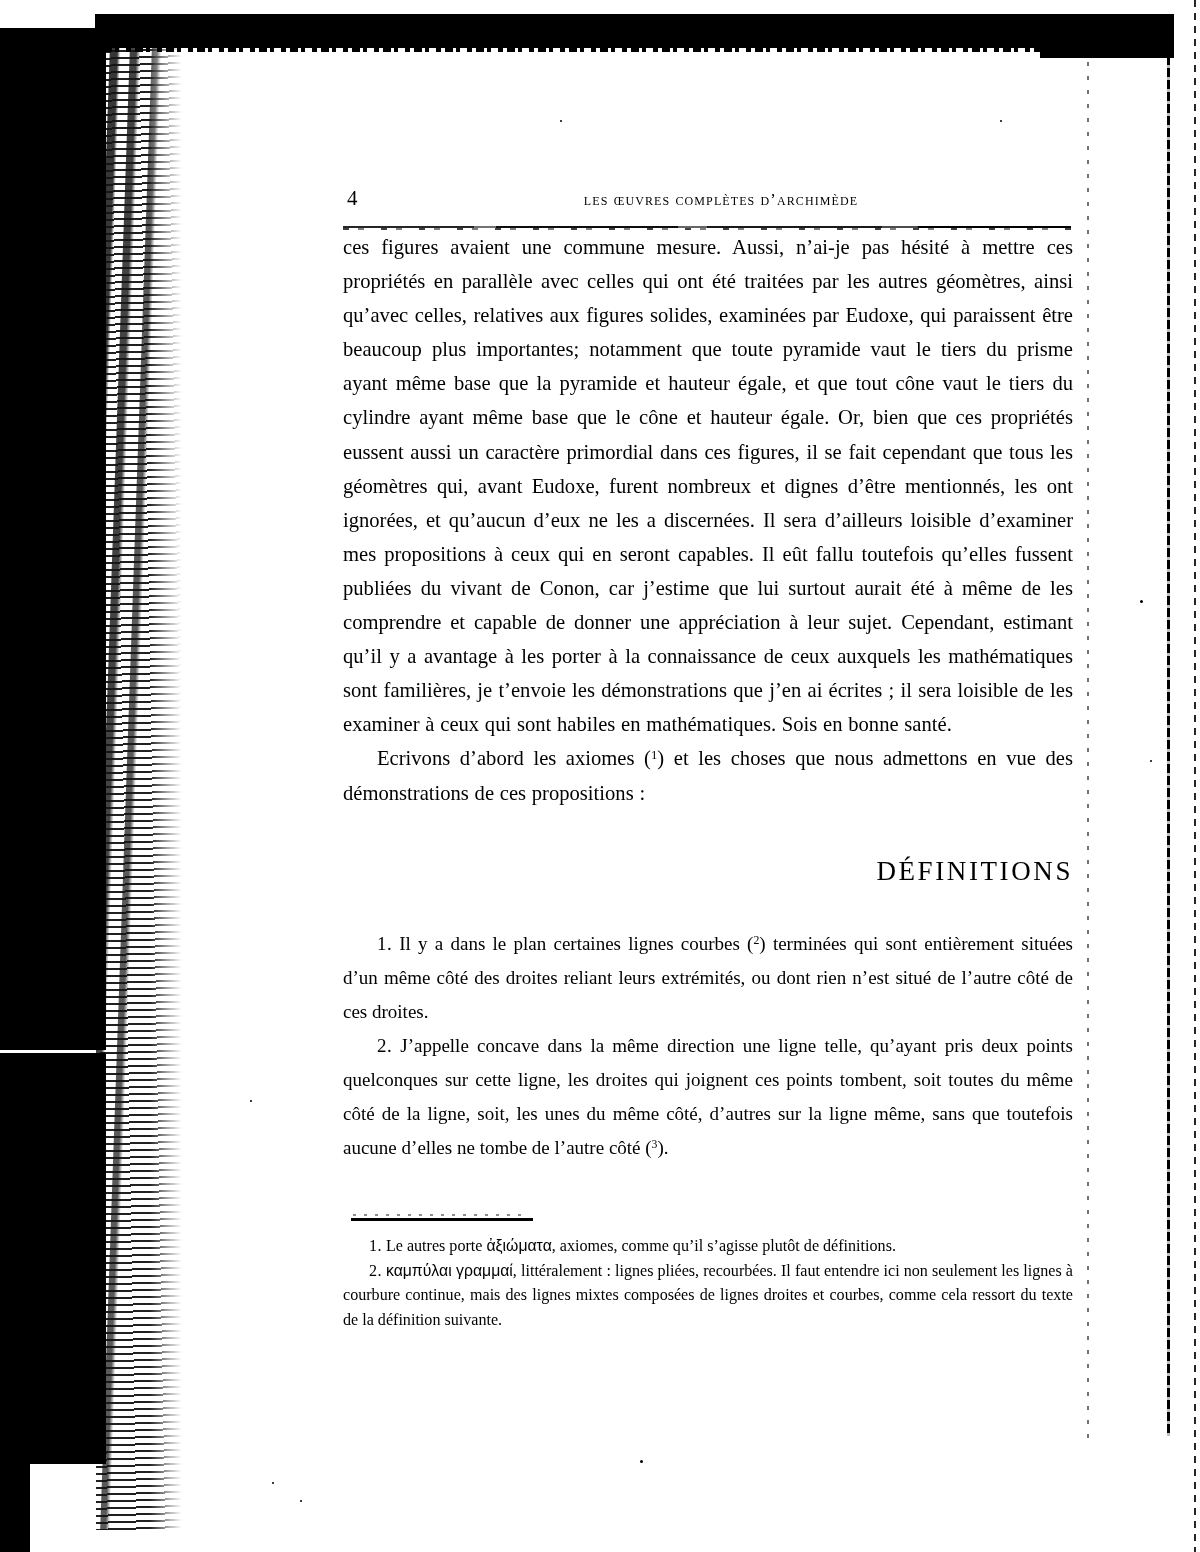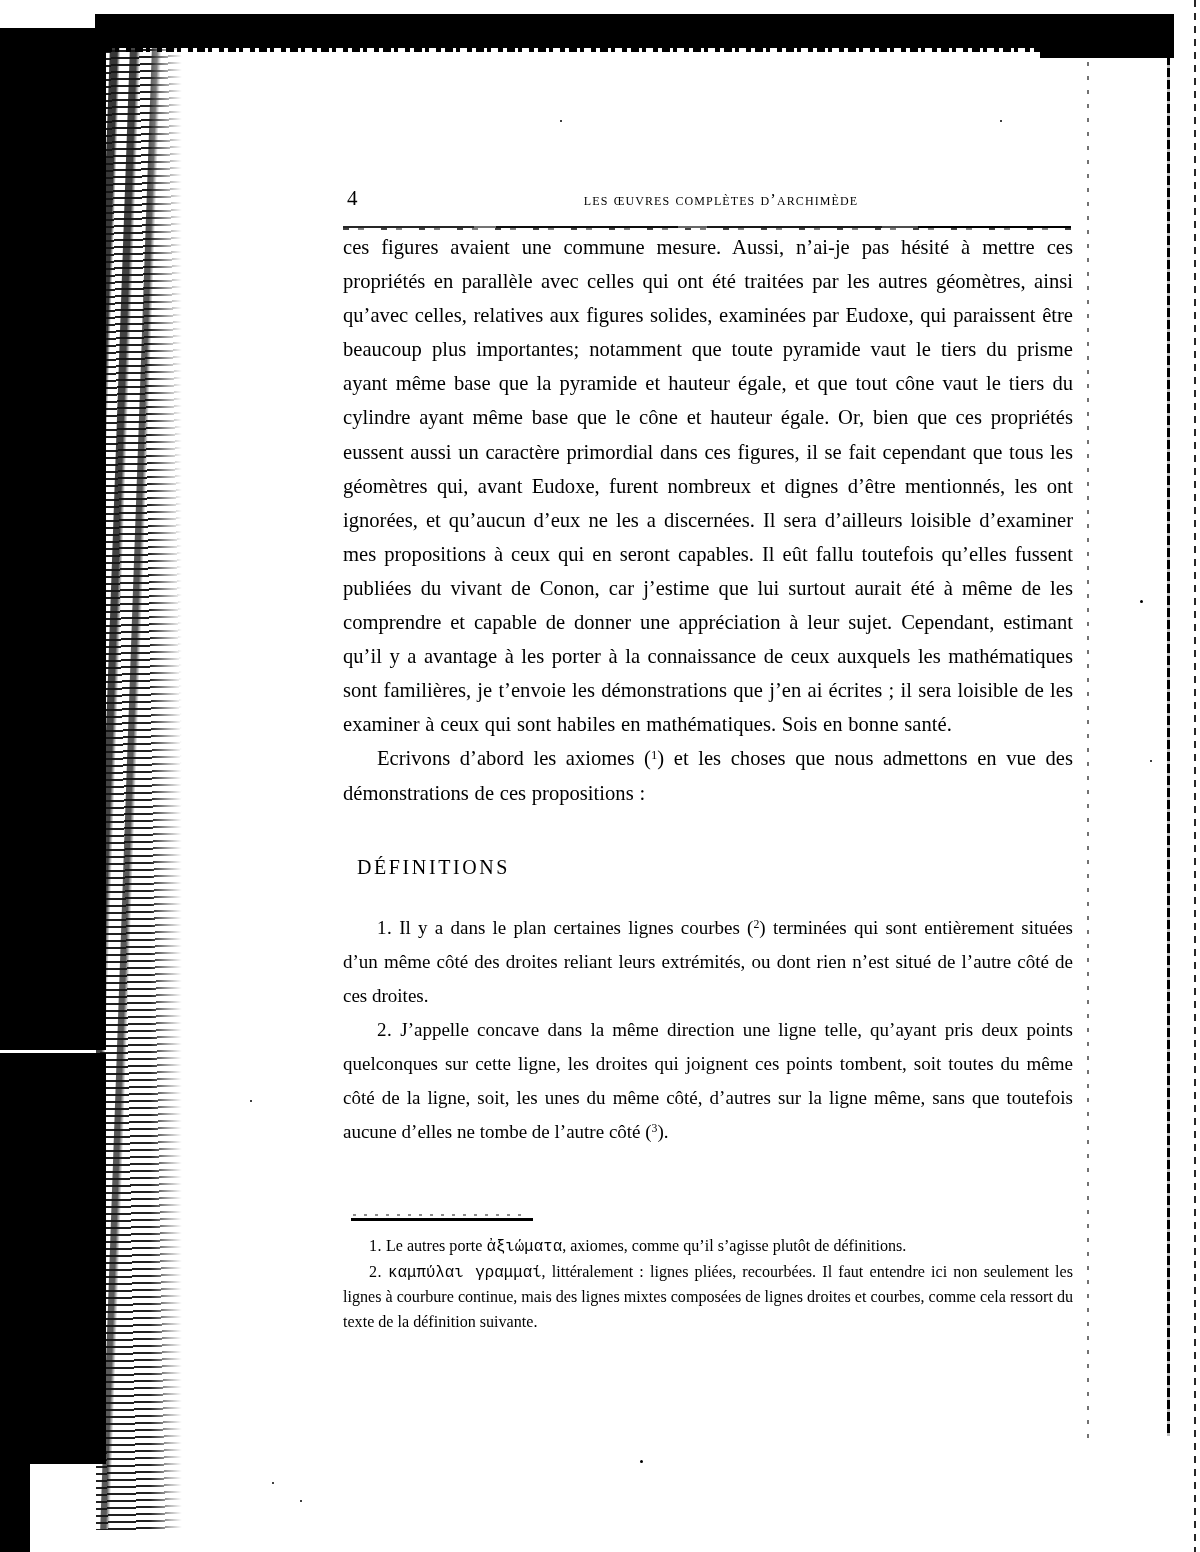--- a/index.html
+++ b/index.html
@@ -221,23 +221,23 @@
 
   .body-text p {
     margin: 0;
   }
   .body-text p.indent {
     text-indent: 34px;
   }
 
   .section-title {
     margin-top: 46px;
-    margin-bottom: 32px;
-    text-align: left;
-    font-size: 20px;
+    margin-bottom: 40px;
+    text-align: right;
+    font-size: 27px;
     letter-spacing: 2.6px;
     padding-left: 14px;
   }
 
   .defs {
     font-size: 19px;
     line-height: 34.1px;
     text-align: justify;
     text-align-last: left;
   }
@@ -287,21 +287,21 @@
     font-size: 16.1px;
     line-height: 24.6px;
     text-align: justify;
     text-align-last: left;
   }
   .fn-list p {
     margin: 0;
     text-indent: 26px;
   }
   .greek {
-    font-family: Liberation Mono, monospace;
+    font-family: Liberation Sans, sans-serif;
     font-size: 0.98em;
   }
 
 </style>
 </head>
 <body>
 
 <div id="page">
 
   <div class="scan-top-band"></div>

